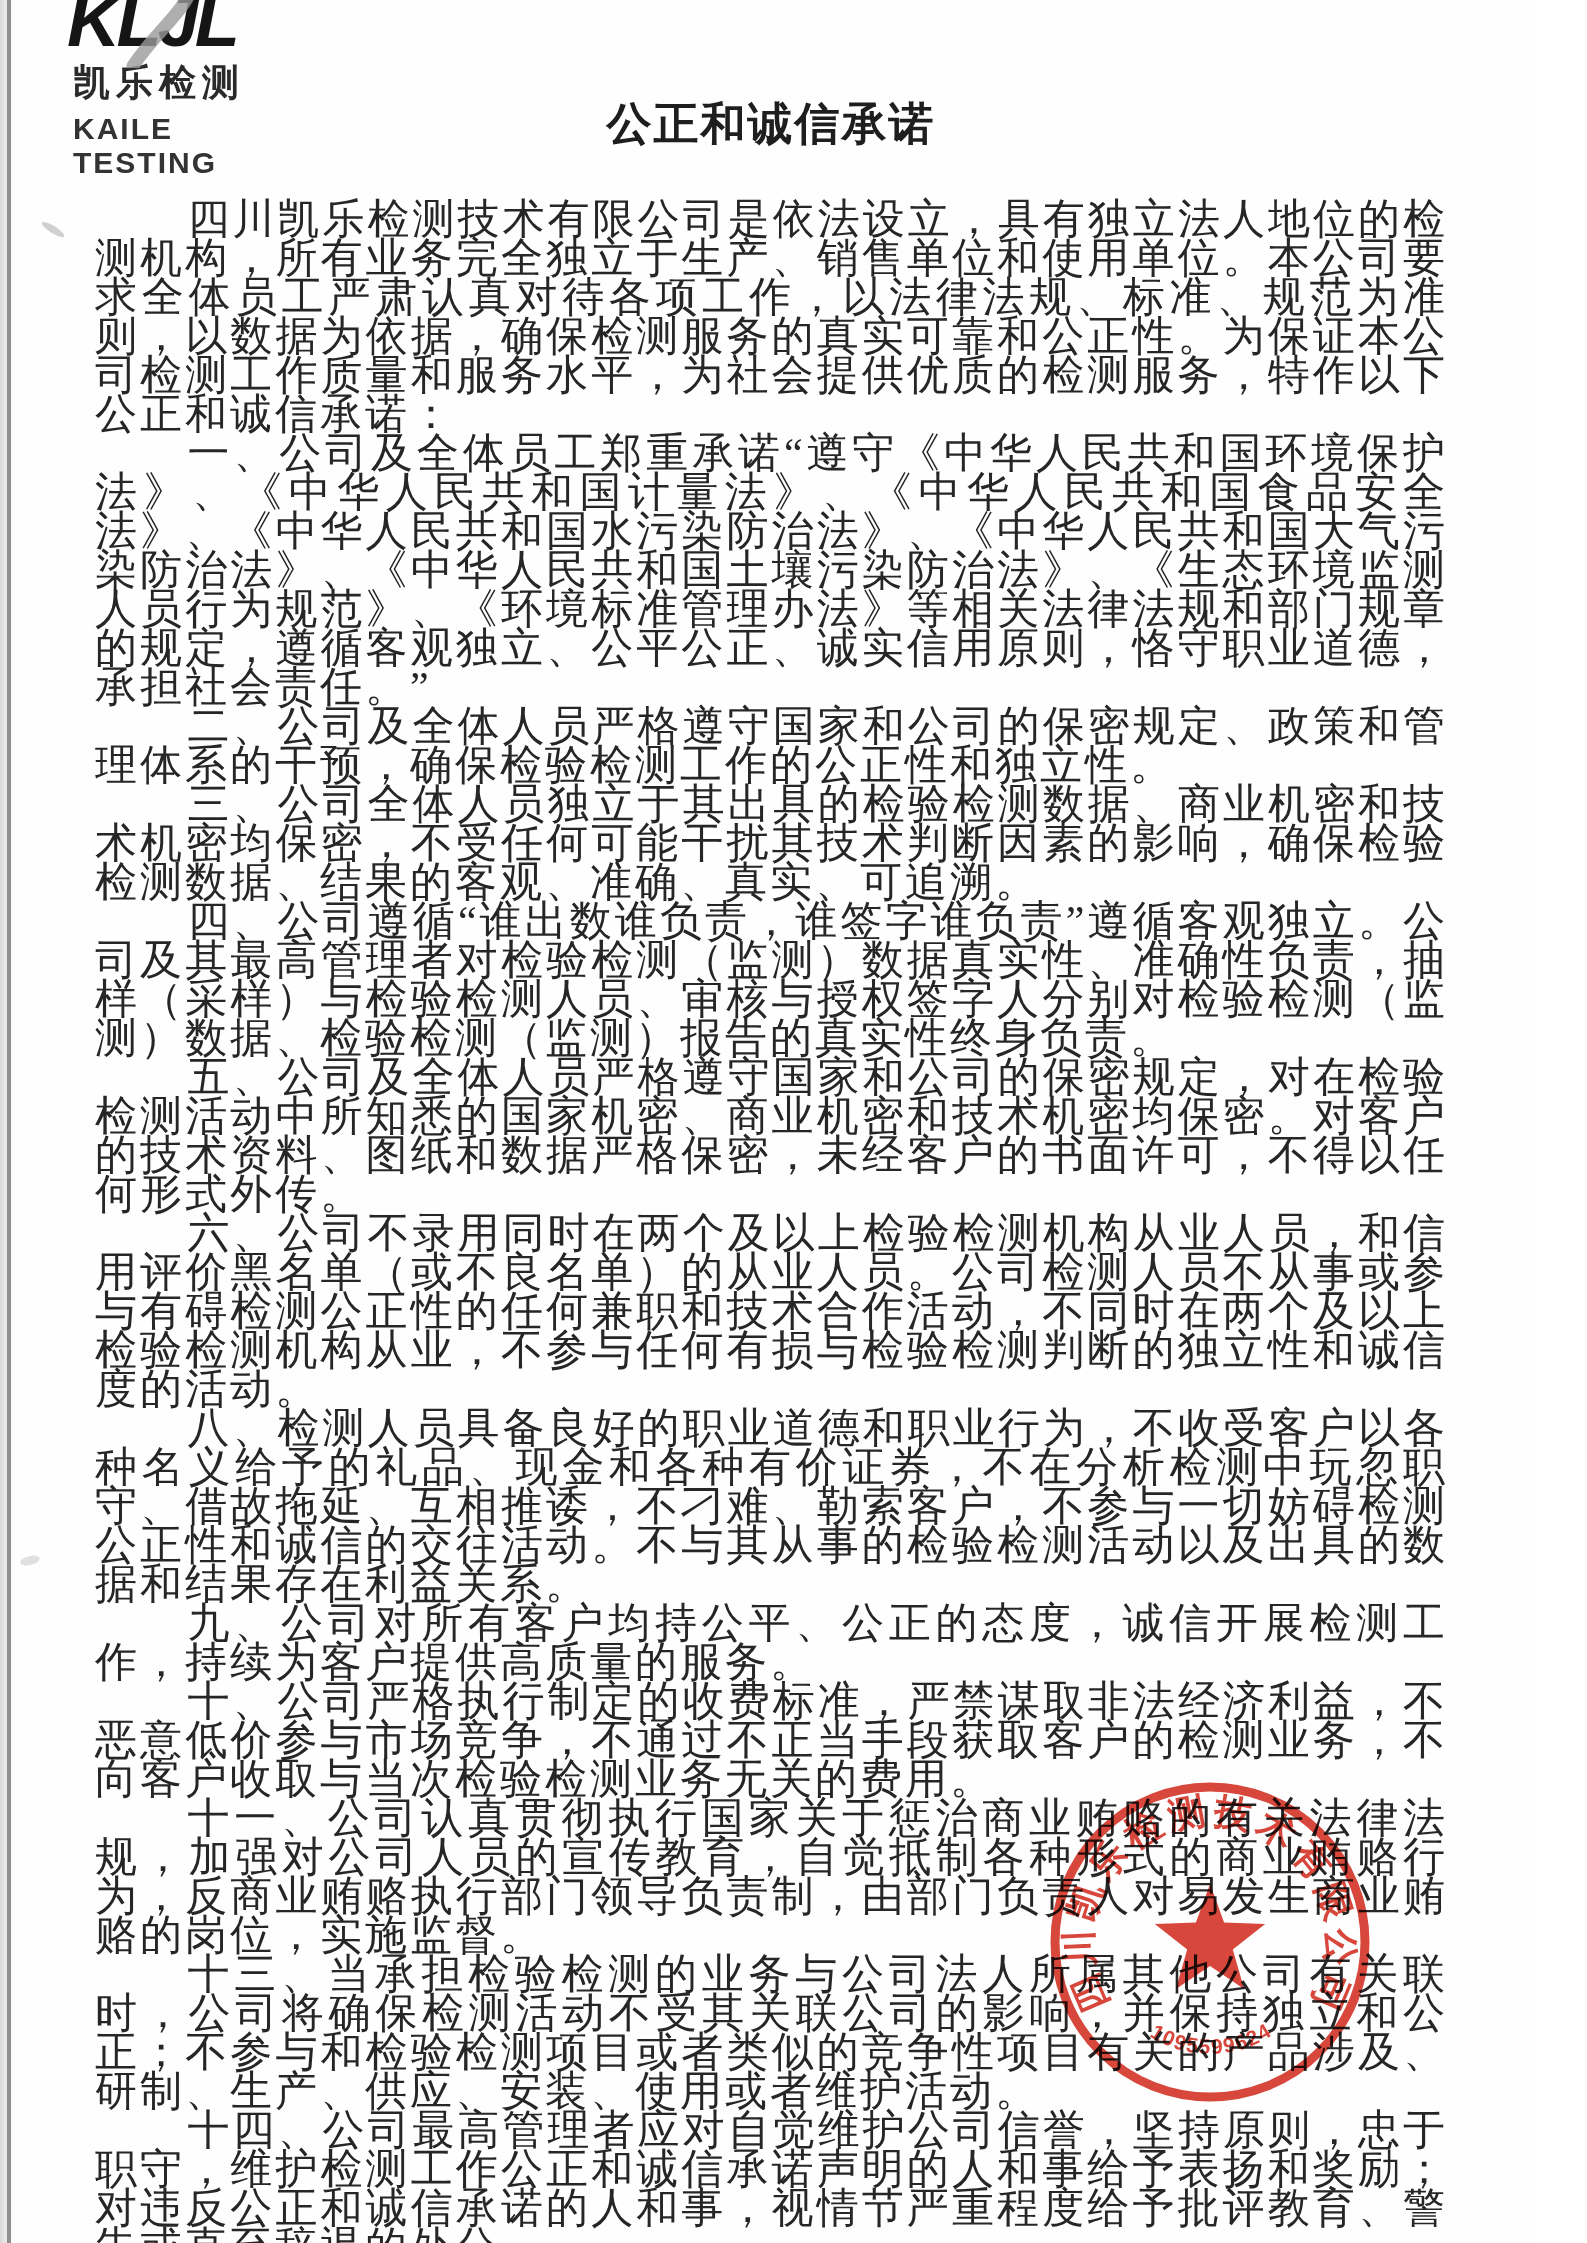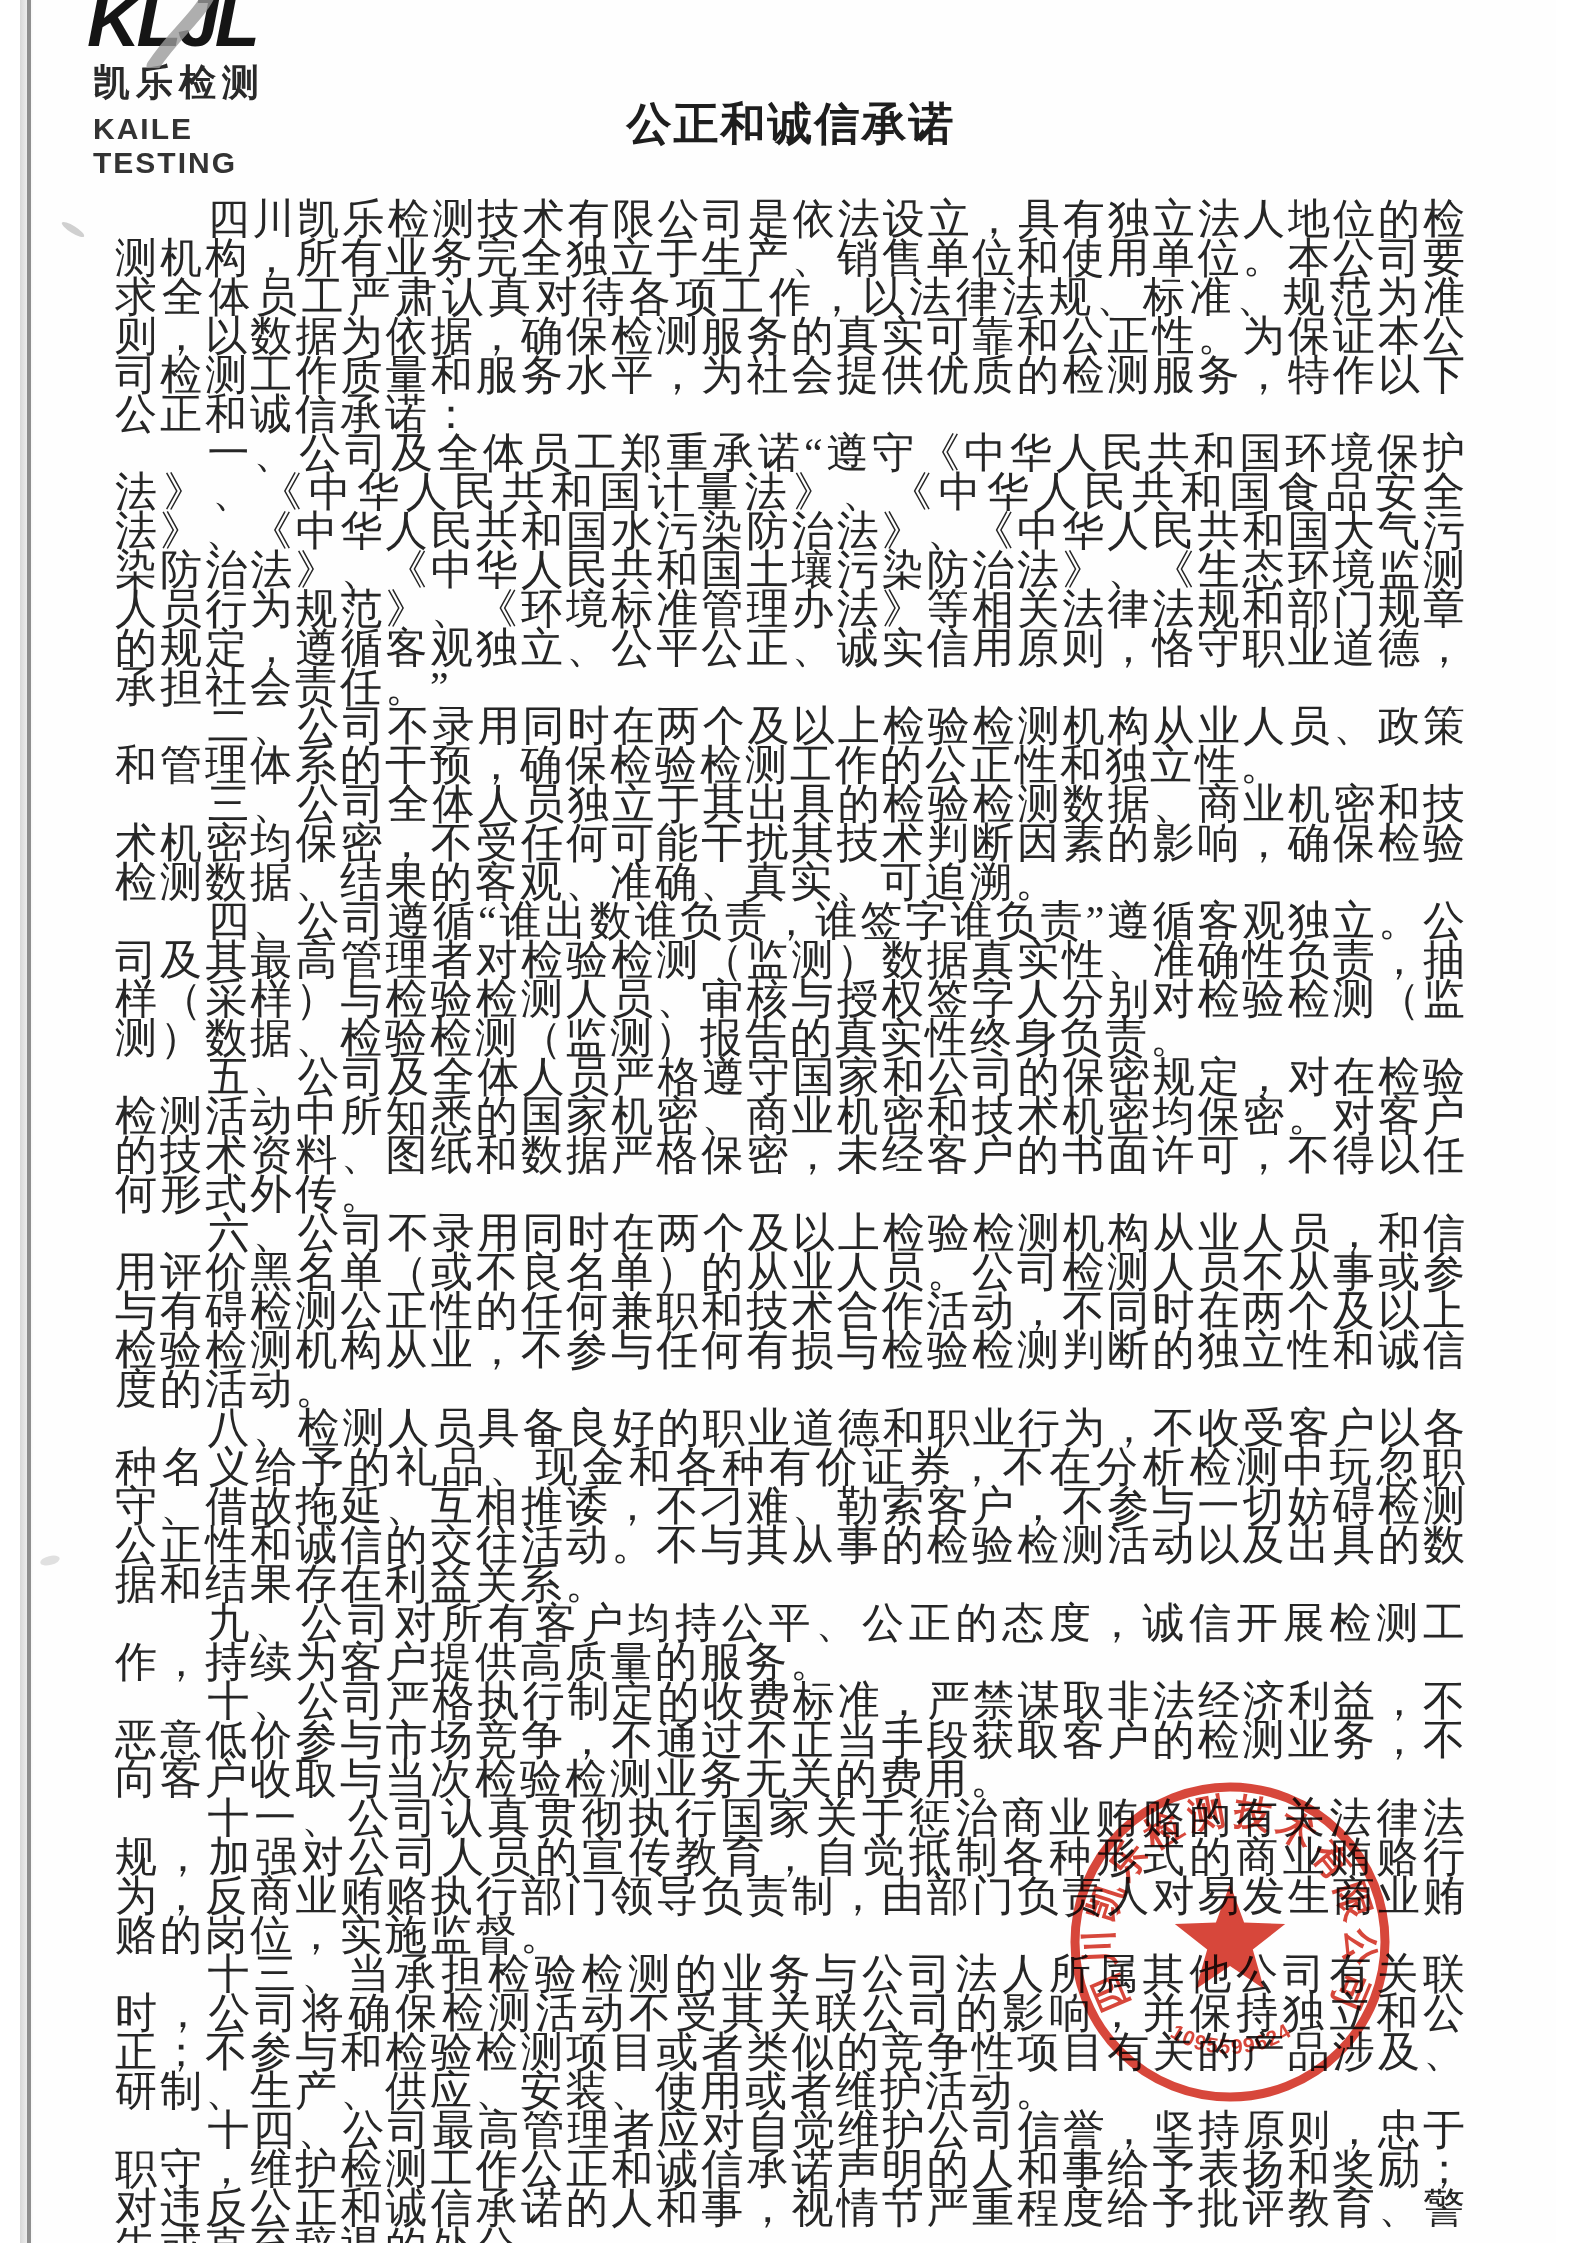--- a/index.html
+++ b/index.html
@@ -3,21 +3,20 @@
 <meta charset="utf-8">
 <style>
   html,body{margin:0;padding:0;background:#ffffff;}
   .page{
     position:relative;
     width:1536px;height:2243px;
     background:#fefefe;
     overflow:hidden;
     font-family:"Liberation Serif","DejaVu Serif",serif;
     color:#262626;
-    margin-left:20px;
   }
   
   .scan-strip{position:absolute;left:0;top:0;width:14px;height:100%;
     background:linear-gradient(90deg,#d8d8d8 0%,#efefef 55%,#ffffff 100%);}
   .scan-line{position:absolute;left:7px;top:0;width:4px;height:100%;
     background:#6d6d6d;opacity:.75;}
   .smudge{position:absolute;background:#9a9a9a;border-radius:50%;}
   .smudge.s1{left:40px;top:226px;width:26px;height:7px;transform:rotate(32deg);opacity:.45;}
   .smudge.s2{left:20px;top:1556px;width:20px;height:9px;transform:rotate(-14deg);opacity:.30;}
   .smudge.s3{left:1542px;top:472px;width:13px;height:8px;opacity:.22;}
@@ -77,21 +76,21 @@
     </div>
     <div class="logo-cn">凯乐检测</div>
     <div class="logo-en">KAILE TESTING</div>
   </div>
 
   <h1 class="title">公正和诚信承诺</h1>
 
   <main class="body-text">
       <p>四川凯乐检测技术有限公司是依法设立，具有独立法人地位的检测机构，所有业务完全独立于生产、销售单位和使用单位。本公司要求全体员工严肃认真对待各项工作，以法律法规、标准、规范为准则，以数据为依据，确保检测服务的真实可靠和公正性。为保证本公司检测工作质量和服务水平，为社会提供优质的检测服务，特作以下公正和诚信承诺：</p>
       <p>一、公司及全体员工郑重承诺“遵守《中华人民共和国环境保护法》、《中华人民共和国计量法》、《中华人民共和国食品安全法》、《中华人民共和国水污染防治法》、《中华人民共和国大气污染防治法》、《中华人民共和国土壤污染防治法》、《生态环境监测人员行为规范》、《环境标准管理办法》等相关法律法规和部门规章的规定，遵循客观独立、公平公正、诚实信用原则，恪守职业道德，承担社会责任。”</p>
-      <p>二、公司不录用同时在两个及以上检验检测机构从业人员、政策和管理体系的干预，确保检验检测工作的公正性和独立性。</p>
+      <p>二、公司及全体人员严格遵守国家和公司的保密规定、政策和管理体系的干预，确保检验检测工作的公正性和独立性。</p>
       <p>三、公司全体人员独立于其出具的检验检测数据、商业机密和技术机密均保密，不受任何可能干扰其技术判断因素的影响，确保检验检测数据、结果的客观、准确、真实、可追溯。</p>
       <p>四、公司遵循“谁出数谁负责，谁签字谁负责”遵循客观独立。公司及其最高管理者对检验检测（监测）数据真实性、准确性负责，抽样（采样）与检验检测人员、审核与授权签字人分别对检验检测（监测）数据、检验检测（监测）报告的真实性终身负责。</p>
       <p>五、公司及全体人员严格遵守国家和公司的保密规定，对在检验检测活动中所知悉的国家机密、商业机密和技术机密均保密。对客户的技术资料、图纸和数据严格保密，未经客户的书面许可，不得以任何形式外传。</p>
       <p>六、公司不录用同时在两个及以上检验检测机构从业人员，和信用评价黑名单（或不良名单）的从业人员。公司检测人员不从事或参与有碍检测公正性的任何兼职和技术合作活动，不同时在两个及以上检验检测机构从业，不参与任何有损与检验检测判断的独立性和诚信度的活动。</p>
       <p>八、检测人员具备良好的职业道德和职业行为，不收受客户以各种名义给予的礼品、现金和各种有价证券，不在分析检测中玩忽职守、借故拖延、互相推诿，不刁难、勒索客户，不参与一切妨碍检测公正性和诚信的交往活动。不与其从事的检验检测活动以及出具的数据和结果存在利益关系。</p>
       <p>九、公司对所有客户均持公平、公正的态度，诚信开展检测工作，持续为客户提供高质量的服务。</p>
       <p>十、公司严格执行制定的收费标准，严禁谋取非法经济利益，不恶意低价参与市场竞争，不通过不正当手段获取客户的检测业务，不向客户收取与当次检验检测业务无关的费用。</p>
       <p>十一、公司认真贯彻执行国家关于惩治商业贿赂的有关法律法规，加强对公司人员的宣传教育，自觉抵制各种形式的商业贿赂行为，反商业贿赂执行部门领导负责制，由部门负责人对易发生商业贿赂的岗位，实施监督。</p>
       <p>十三、当承担检验检测的业务与公司法人所属其他公司有关联时，公司将确保检测活动不受其关联公司的影响，并保持独立和公正；不参与和检验检测项目或者类似的竞争性项目有关的产品涉及、研制、生产、供应、安装、使用或者维护活动。</p>
       <p>十四、公司最高管理者应对自觉维护公司信誉，坚持原则，忠于职守，维护检测工作公正和诚信承诺声明的人和事给予表扬和奖励；对违反公正和诚信承诺的人和事，视情节严重程度给予批评教育、警告或直至辞退的处分。</p>

